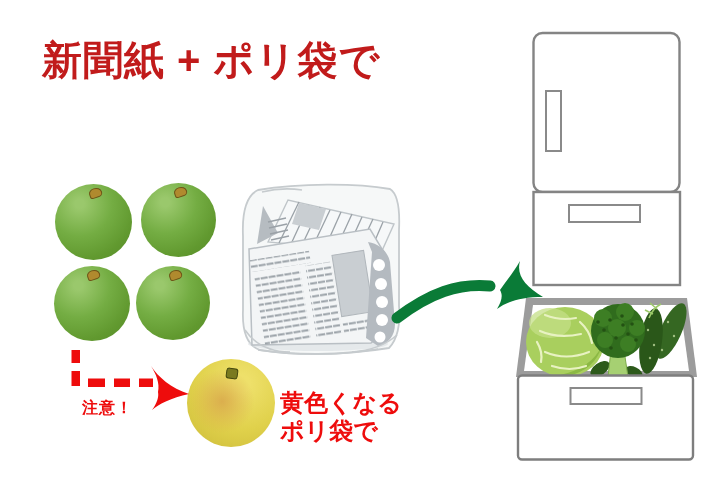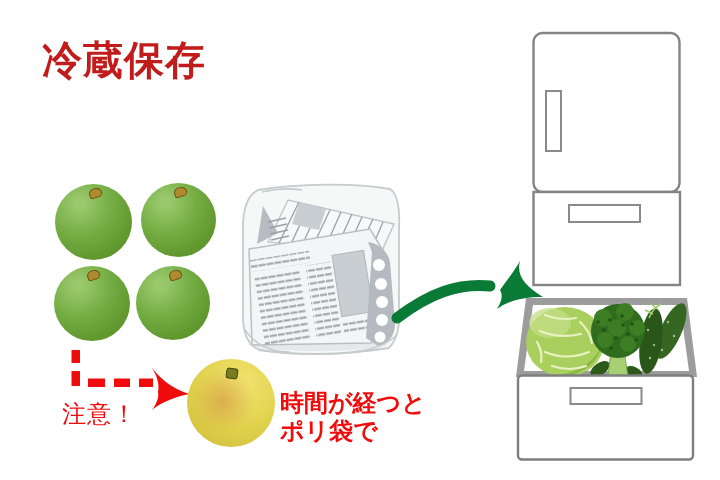--- a/index.html
+++ b/index.html
@@ -36,36 +36,36 @@
       radial-gradient(circle at 40% 48%, rgba(216,164,74,.80) 0%, rgba(216,164,74,0) 46%),
       radial-gradient(circle at 62% 28%, #eee06a 10%, var(--fruit-yellow,#e0d14b) 55%, #cfbe3c 92%);
   }
   .yellow-fruit::after{
     content:"";position:absolute;left:44%;top:9px;width:10px;height:9px;
     background:#7a7a1f;border:1px solid #44480e;border-radius:3px;
     transform:rotate(8deg);
   }
   
   .caution-label{
-    left:62px;top:398px;font-size:24px;font-weight:normal;letter-spacing:1px;
+    left:82px;top:398px;font-size:16px;font-weight:bold;letter-spacing:1px;
     color:var(--caution-red,#ee0c0c);white-space:nowrap;
   }
   .aging-note{
     left:280px;top:389px;font-size:24px;font-weight:bold;line-height:28px;
     color:var(--caution-red,#ee0c0c);white-space:nowrap;
   }
   svg{display:block;}
 </style>
 </head>
 <body>
 
 <div class="canvas">
 
   <div class="abs title">
-    <div>冷蔵保存</div>
+    <div>新聞紙 + ポリ袋で</div>
   </div>
 
   <div class="abs fruit f-tl"></div>
   <div class="abs fruit f-tr"></div>
   <div class="abs fruit f-bl"></div>
   <div class="abs fruit f-br"></div>
 
   <svg class="abs" style="left:230px;top:178px;" width="200" height="182" viewBox="230 178 200 182">
     <defs>
       <pattern id="nl" width="8" height="6.5" patternUnits="userSpaceOnUse">
@@ -220,17 +220,17 @@
       <rect x="114" y="378.5" width="16" height="8.5"></rect>
       <rect x="139" y="378.5" width="14" height="8.5"></rect>
       <path d="M151,366 C158,377 171,388 189,394 C171,398 159,404 152,410
                C157,403 159,397 158,392 C160,383 156,374 151,366 Z"></path>
     </g>
   </svg>
 
   <div class="abs caution-label">注意！</div>
 
   <div class="abs aging-note">
-    <div>時間が経つと</div>
+    <div>黄色くなる</div>
     <div>ポリ袋で</div>
   </div>
 
 </div>
 
 </body></html>

